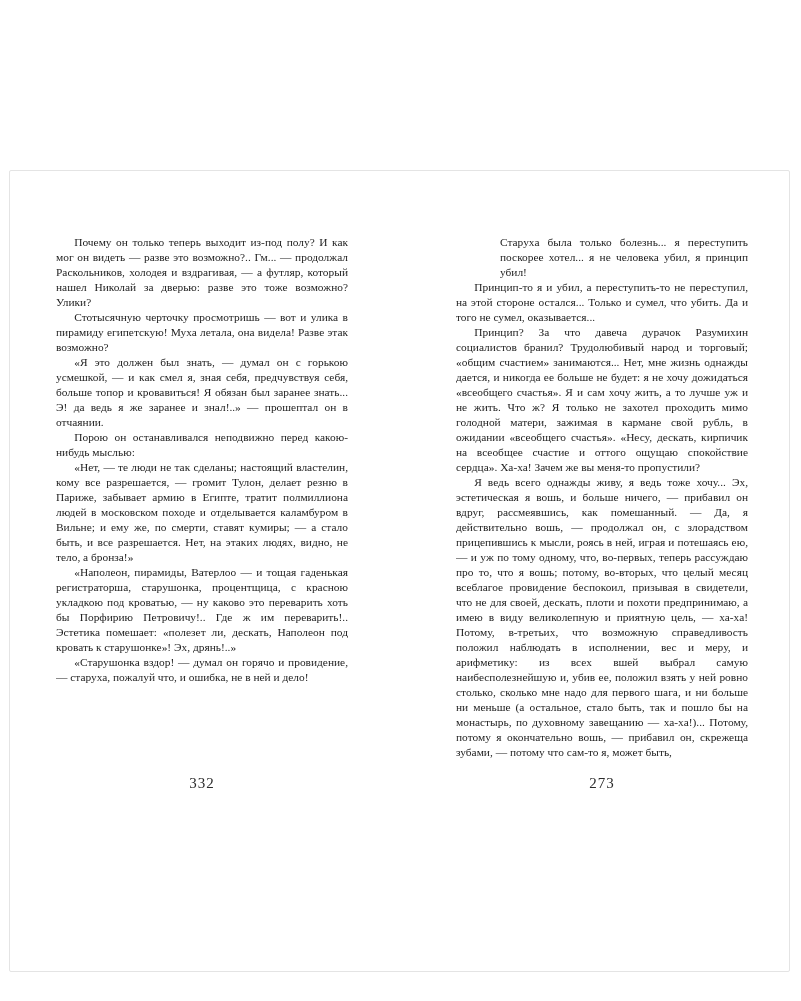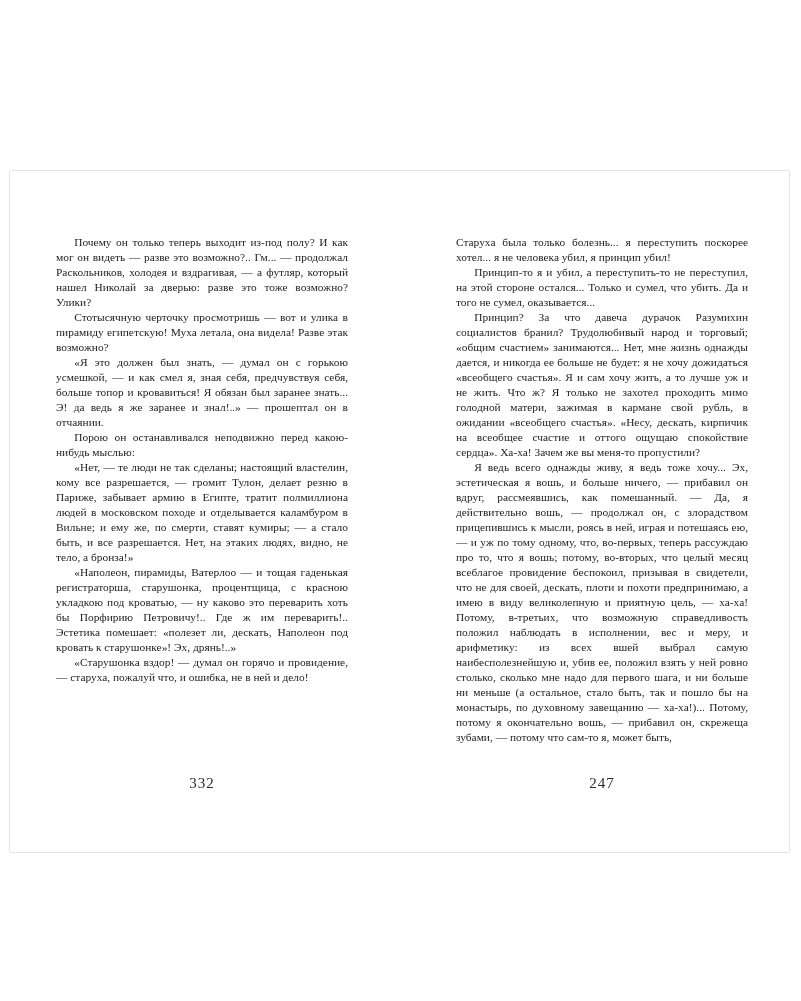--- a/index.html
+++ b/index.html
@@ -12,21 +12,21 @@
     width: 801px;
     height: 1001px;
     font-family: "Liberation Serif", "DejaVu Serif", serif;
     overflow: hidden;
   }
   .spread {
     position: absolute;
     left: 9px;
     top: 170px;
     width: 781px;
-    height: 683px;
+    height: 802px;
     background: #ffffff;
     border: 1px solid #e4e4e4;
     border-radius: 2px;
     box-sizing: border-box;
   }
   .page {
     position: absolute;
     top: 0;
     width: 390px;
     height: 100%;
@@ -44,21 +44,21 @@
     color: #1d1d1d;
     text-align: justify;
   }
   .page.left  .text { left: 46px; }
   .page.right .text { left: 55px; }
   .text p {
     margin: 0;
     padding: 0;
     text-indent: 1.6em;
   }
-  .text p.no-indent { text-indent: 0; }
+  .text p.no-indent { text-indent: 0; margin-left: 44px; }
   .pagenum {
     position: absolute;
     top: 604px;
     width: 292px;
     text-align: center;
     font-size: 15px;
     color: #2a2a2a;
     letter-spacing: 1px;
   }
   .page.left  .pagenum { left: 46px; }
@@ -80,15 +80,15 @@
       </div>
     <div class="pagenum">332</div>
   </div>
   <div class="page right">
     <div class="text" lang="ru">
         <p class="no-indent">Старуха была только болезнь... я переступить поскорее хотел... я не человека убил, я принцип убил!</p>
         <p class="">Принцип-то я и убил, а переступить-то не переступил, на этой стороне остался... Только и сумел, что убить. Да и того не сумел, оказывается...</p>
         <p class="">Принцип? За что давеча дурачок Разумихин социалистов бранил? Трудолюбивый народ и торговый; «общим счастием» занимаются... Нет, мне жизнь однажды дается, и никогда ее больше не будет: я не хочу дожидаться «всеобщего счастья». Я и сам хочу жить, а то лучше уж и не жить. Что ж? Я только не захотел проходить мимо голодной матери, зажимая в кармане свой рубль, в ожидании «всеобщего счастья». «Несу, дескать, кирпичик на всеобщее счастие и оттого ощущаю спокойствие сердца». Ха-ха! Зачем же вы меня-то пропустили?</p>
         <p class="">Я ведь всего однажды живу, я ведь тоже хочу... Эх, эстетическая я вошь, и больше ничего, — прибавил он вдруг, рассмеявшись, как помешанный. — Да, я действительно вошь, — продолжал он, с злорадством прицепившись к мысли, роясь в ней, играя и потешаясь ею, — и уж по тому одному, что, во-первых, теперь рассуждаю про то, что я вошь; потому, во-вторых, что целый месяц всеблагое провидение беспокоил, призывая в свидетели, что не для своей, дескать, плоти и похоти предпринимаю, а имею в виду великолепную и приятную цель, — ха-ха! Потому, в-третьих, что возможную справедливость положил наблюдать в исполнении, вес и меру, и арифметику: из всех вшей выбрал самую наибесполезнейшую и, убив ее, положил взять у ней ровно столько, сколько мне надо для первого шага, и ни больше ни меньше (а остальное, стало быть, так и пошло бы на монастырь, по духовному завещанию — ха-ха!)... Потому, потому я окончательно вошь, — прибавил он, скрежеща зубами, — потому что сам-то я, может быть,</p>
       </div>
-    <div class="pagenum">247</div>
+    <div class="pagenum">273</div>
   </div>
 </div>
 
 </body></html>

